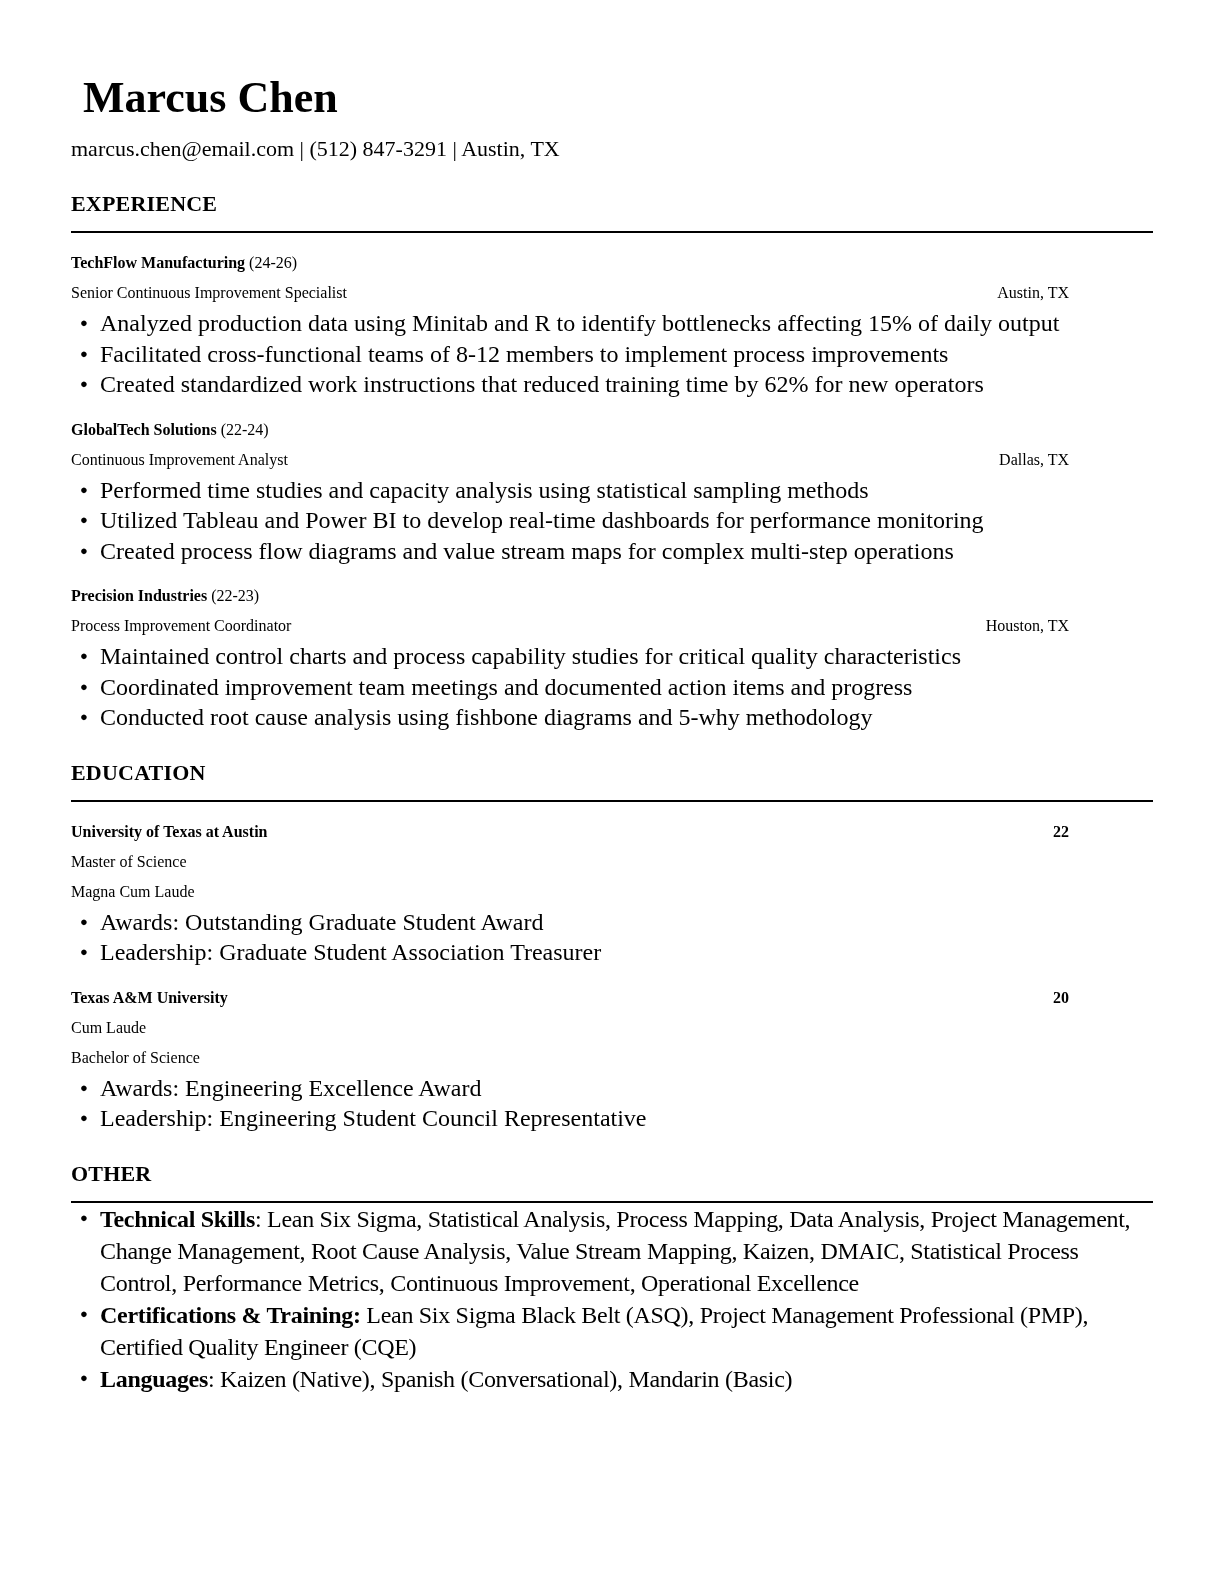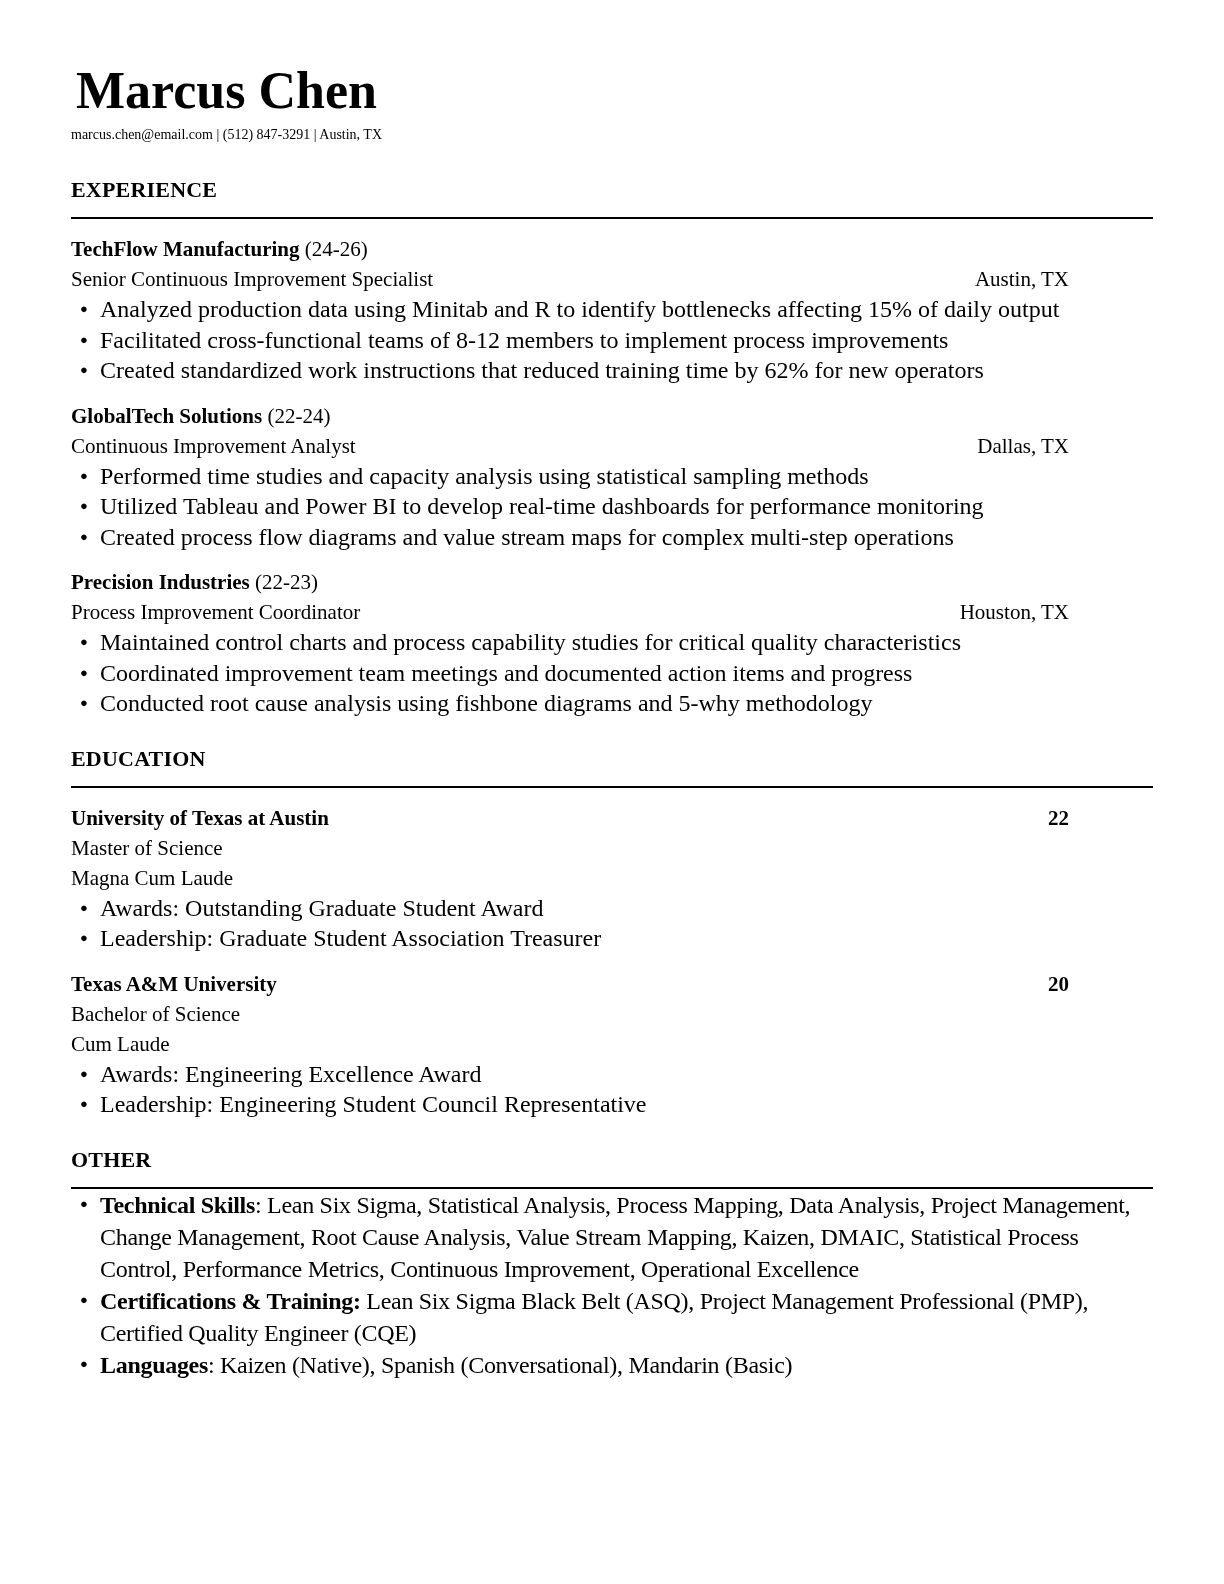--- a/index.html
+++ b/index.html
@@ -15,49 +15,49 @@
     position: relative;
     overflow: hidden;
   }
   .page {
     position: relative;
     padding: 62px 71px 0 71px;
     box-sizing: border-box;
     width: 1224px;
   }
   .name {
-    margin: 5px;
-    font-size: 52px;
+    margin: 12px;
+    font-size: 44px;
     font-weight: bold;
     line-height: 48px;
     font-family: Liberation Serif, serif;
   }
   .contact {
-    font-size: 14px;
+    font-size: 22px;
     line-height: 30px;
     margin-top: 0;
   }
   .section {
     margin-top: 27px;
   }
   .section-heading {
     margin: 0;
     font-size: 22px;
     font-weight: bold;
     line-height: 26px;
     letter-spacing: 0.2px;
     padding-bottom: 14px;
     border-bottom: 2px solid #000000;
   }
   .entry {
     margin-top: 15px;
   }
   .entry-line1, .entry-line2, .edu-line {
     position: relative;
-    font-size: 21px;
+    font-size: 16px;
     line-height: 30px;
   }
   .bold {
     font-weight: bold;
   }
   .right {
     position: absolute;
     right: 84px;
     top: 0;
     font-family: Liberation Serif, serif;
@@ -165,22 +165,22 @@
         <li class="bullet">Awards: Outstanding Graduate Student Award</li>
         <li class="bullet">Leadership: Graduate Student Association Treasurer</li>
       </ul>
     </div>
 
     <div class="entry">
       <div class="entry-line1">
         <span class="bold">Texas A&amp;M University</span>
         <span class="right bold">20</span>
       </div>
+      <div class="edu-line">Cum Laude</div>
       <div class="edu-line">Bachelor of Science</div>
-      <div class="edu-line">Cum Laude</div>
       <ul class="bullets">
         <li class="bullet">Awards: Engineering Excellence Award</li>
         <li class="bullet">Leadership: Engineering Student Council Representative</li>
       </ul>
     </div>
   </section>
 
   <section class="section">
     <h2 class="section-heading">OTHER</h2>
     <ul class="bullets other-list other-first">

